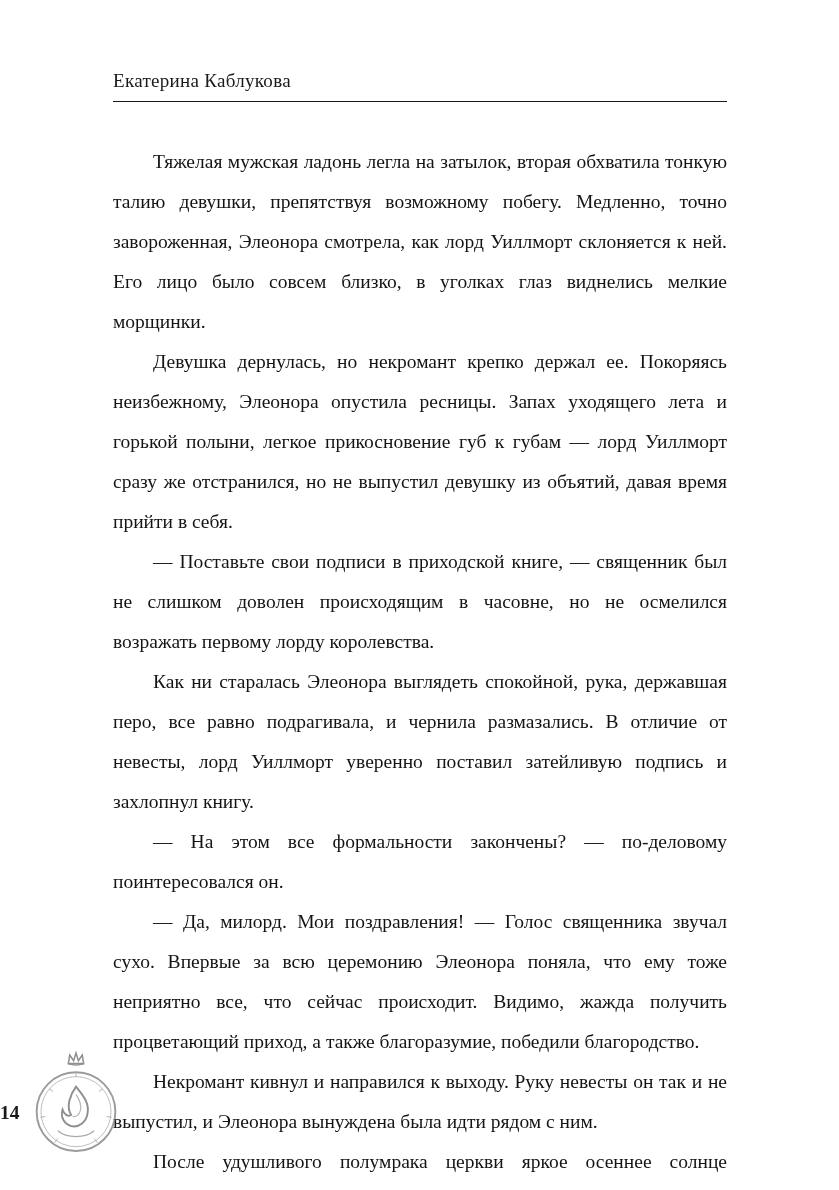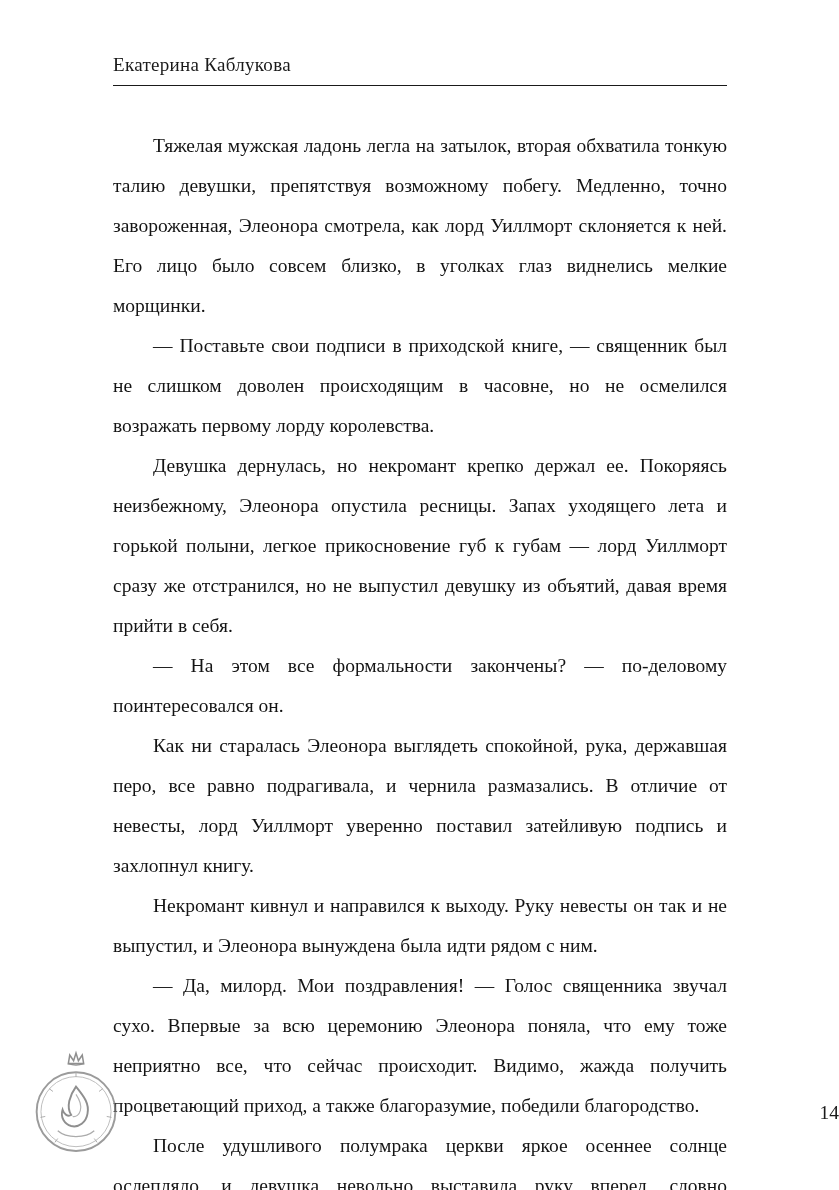--- a/index.html
+++ b/index.html
@@ -14,21 +14,21 @@
     height: 1190px;
     margin: 0 auto;
     background: #ffffff;
     color: #141414;
     font-family: "Liberation Serif", "DejaVu Serif", serif;
     overflow: hidden;
   }
 
   .header {
     margin: 0 112px 0 113px;
-    padding-top: 54px;
+    padding-top: 70px;
   }
 
   .header-inner {
     border-bottom: 1.5px solid #1a1a1a;
     padding-bottom: 9px;
   }
 
   .author {
     font-size: 19px;
     letter-spacing: 0.3px;
@@ -56,44 +56,45 @@
     width: 96px;
     height: 106px;
     opacity: 0.75;
   }
 
   .page-number {
     position: absolute;
     left: 0;
     right: 0;
     bottom: 66px;
-    text-align: right;
+    text-align: left;
     font-size: 19.5px;
     color: #1a1a1a;
+    font-weight: bold;
   }
 </style>
 </head>
 <body>
 
 <div class="page">
 
   <div class="header">
     <div class="header-inner">
       <span class="author">Екатерина Каблукова</span>
     </div>
   </div>
 
   <div class="body-text">
     <p>Тяжелая мужская ладонь легла на затылок, вторая обхватила тонкую талию девушки, препятствуя возможному побегу. Медленно, точно завороженная, Элеонора смотрела, как лорд Уиллморт склоняется к ней. Его лицо было совсем близко, в уголках глаз виднелись мелкие морщинки.</p>
+    <p>Девушка дернулась, но некромант крепко держал ее. Покоряясь неизбежному, Элеонора опустила ресницы. Запах уходящего лета и горькой полыни, легкое прикосновение губ к губам — лорд Уиллморт сразу же отстранился, но не выпустил девушку из объятий, давая время прийти в себя.</p>
     <p>— Поставьте свои подписи в приходской книге, — священник был не слишком доволен происходящим в часовне, но не осмелился возражать первому лорду королевства.</p>
-    <p>Девушка дернулась, но некромант крепко держал ее. Покоряясь неизбежному, Элеонора опустила ресницы. Запах уходящего лета и горькой полыни, легкое прикосновение губ к губам — лорд Уиллморт сразу же отстранился, но не выпустил девушку из объятий, давая время прийти в себя.</p>
+    <p>Как ни старалась Элеонора выглядеть спокойной, рука, державшая перо, все равно подрагивала, и чернила размазались. В отличие от невесты, лорд Уиллморт уверенно поставил затейливую подпись и захлопнул книгу.</p>
     <p>— На этом все формальности закончены? — по-деловому поинтересовался он.</p>
-    <p>Как ни старалась Элеонора выглядеть спокойной, рука, державшая перо, все равно подрагивала, и чернила размазались. В отличие от невесты, лорд Уиллморт уверенно поставил затейливую подпись и захлопнул книгу.</p>
+    <p>— Да, милорд. Мои поздравления! — Голос священника звучал сухо. Впервые за всю церемонию Элеонора поняла, что ему тоже неприятно все, что сейчас происходит. Видимо, жажда получить процветающий приход, а также благоразумие, победили благородство.</p>
     <p>Некромант кивнул и направился к выходу. Руку невесты он так и не выпустил, и Элеонора вынуждена была идти рядом с ним.</p>
-    <p>— Да, милорд. Мои поздравления! — Голос священника звучал сухо. Впервые за всю церемонию Элеонора поняла, что ему тоже неприятно все, что сейчас происходит. Видимо, жажда получить процветающий приход, а также благоразумие, победили благородство.</p>
     <p>После удушливого полумрака церкви яркое осеннее солнце ослепляло, и девушка невольно выставила руку вперед, словно защищаясь.</p>
   </div>
 
   <div class="ornament">
     <svg viewBox="0 0 100 110" width="96" height="106" aria-hidden="true">
 
       <path d="M42 14 L43.5 5 L47.5 11 L50 3 L52.5 11 L56.5 5 L58 14 Z" fill="none" stroke="#6a6a6a" stroke-width="1.6"></path>
       <path d="M42 14 Q50 17 58 14" fill="none" stroke="#6a6a6a" stroke-width="1.4"></path>
 
       <circle cx="50" cy="64" r="41" fill="none" stroke="#7a7a7a" stroke-width="2"></circle>

